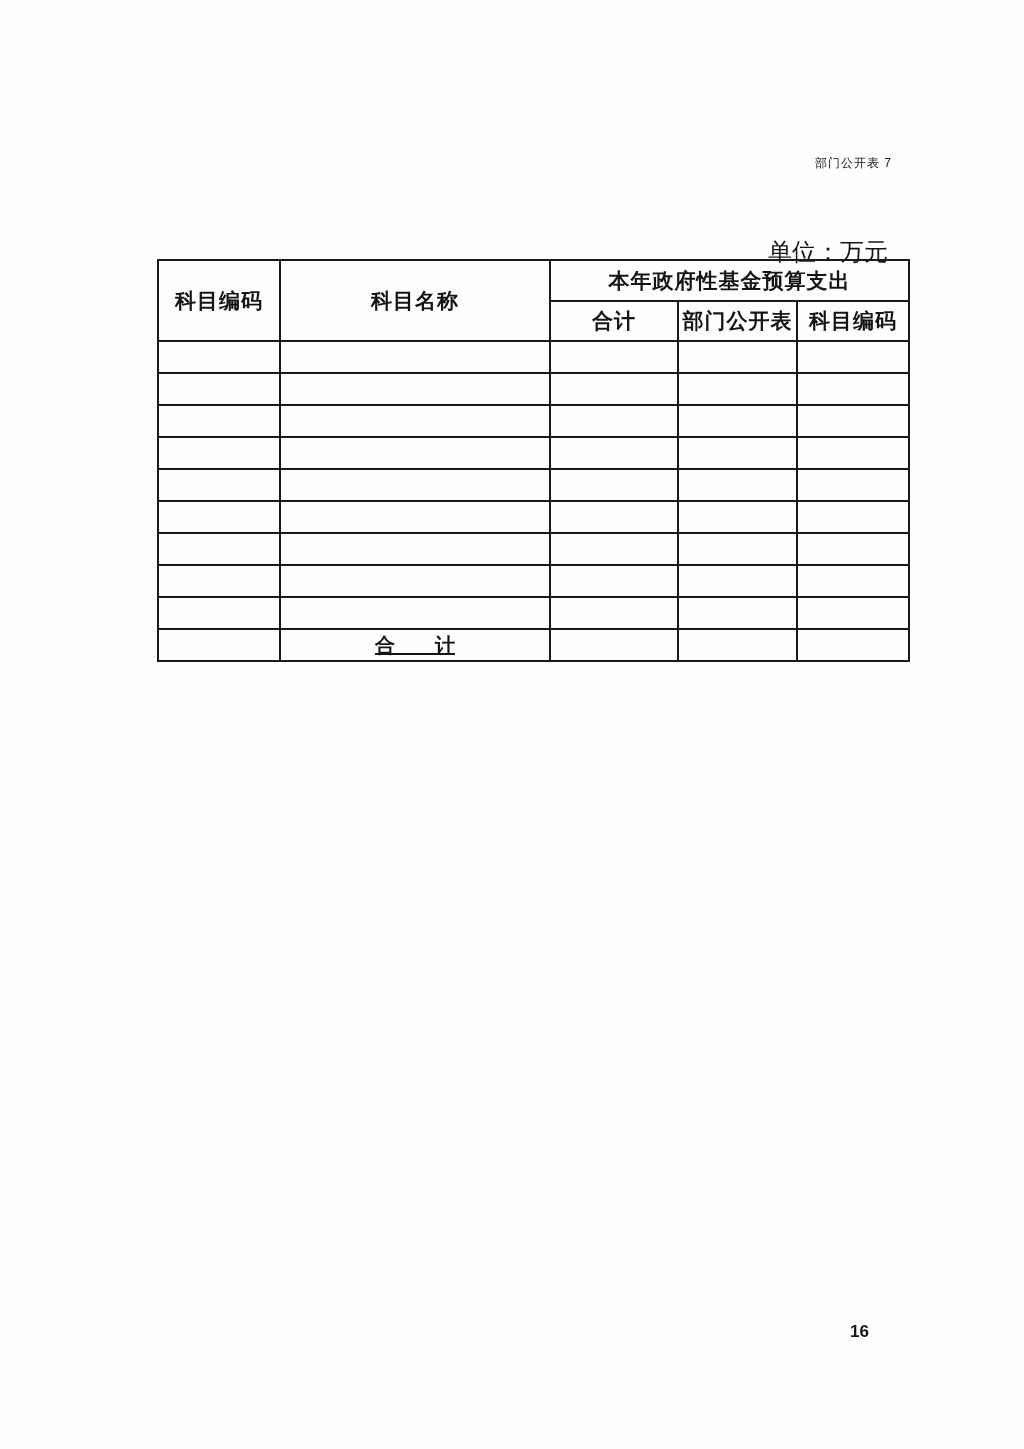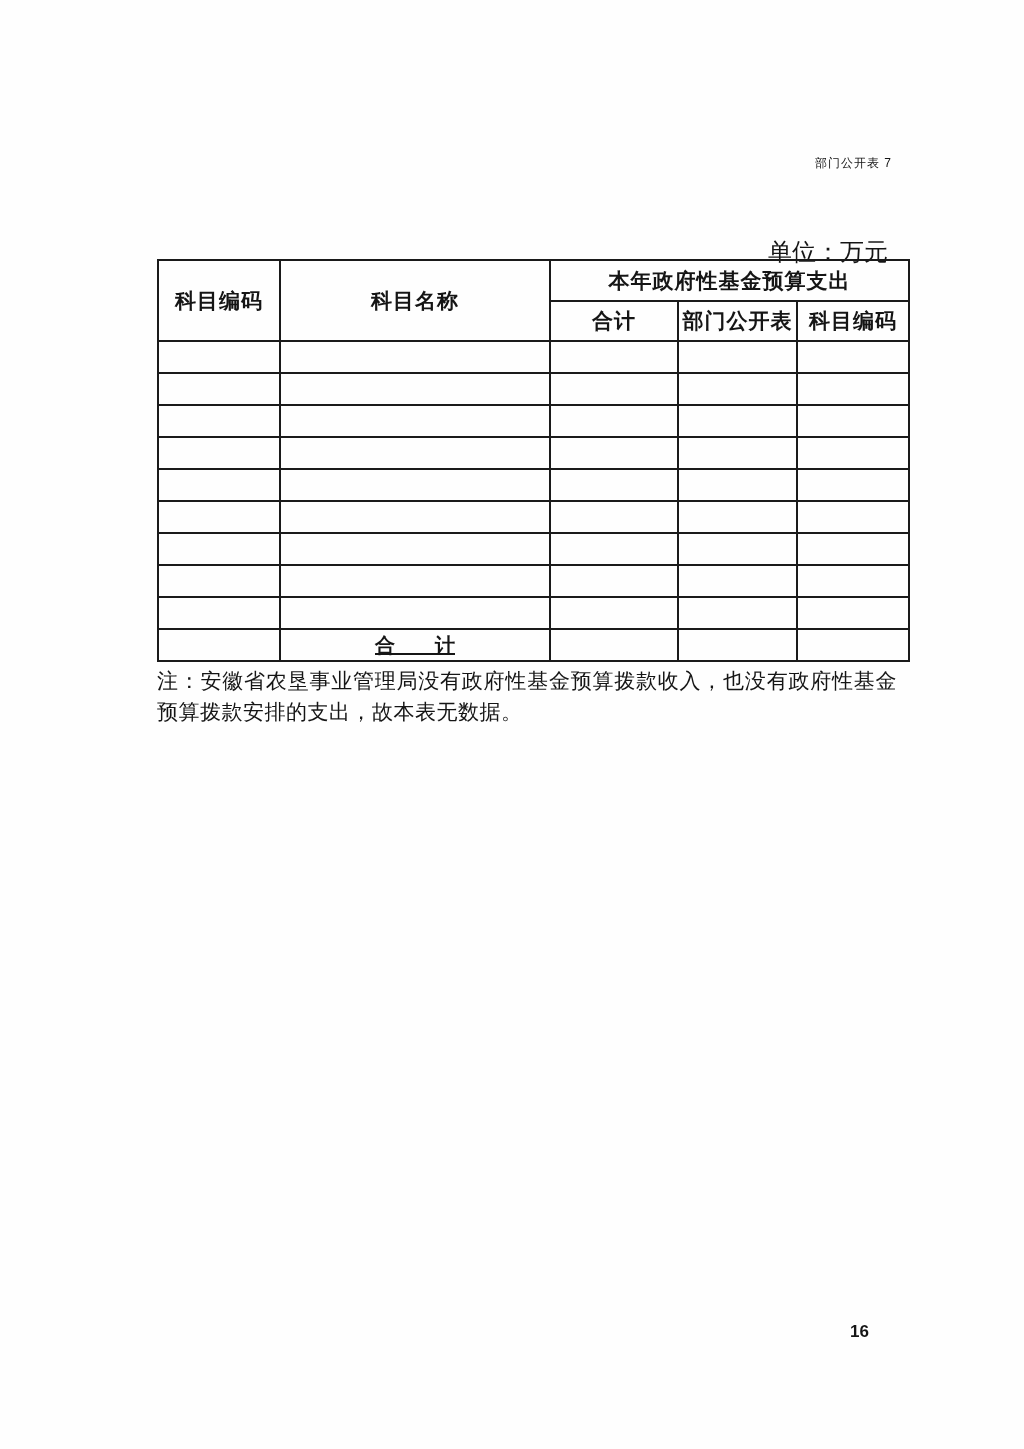--- a/index.html
+++ b/index.html
@@ -186,17 +186,16 @@
         <tr>
           <td class="bold-cell"></td>
           <td class="bold-cell">合　　计</td>
           <td class="bold-cell"></td>
           <td class="bold-cell"></td>
           <td class="bold-cell"></td>
         </tr>
       </tbody>
   </table>
 
-  <div class="note">注：安徽省农垦事业管理局没有政府性基金预算拨款收入，也没有政府性基金预算拨款安排的支出，故本表无数据。</div>
 
   <div class="page-number">16</div>
 
 </div>
 
 </body></html>

